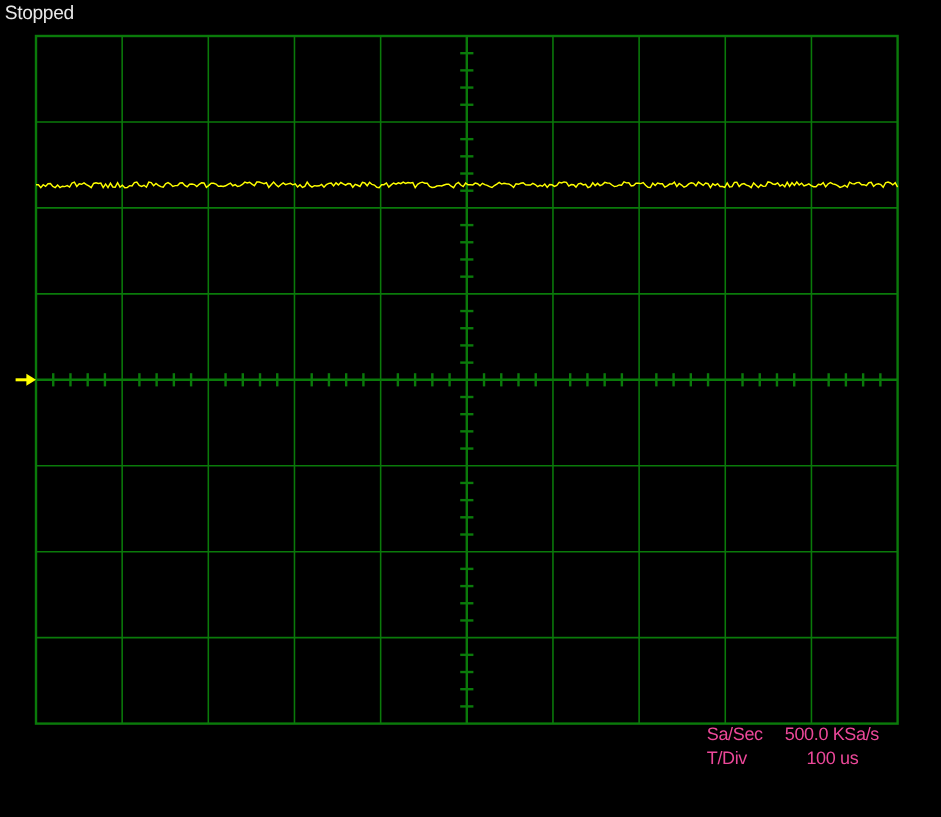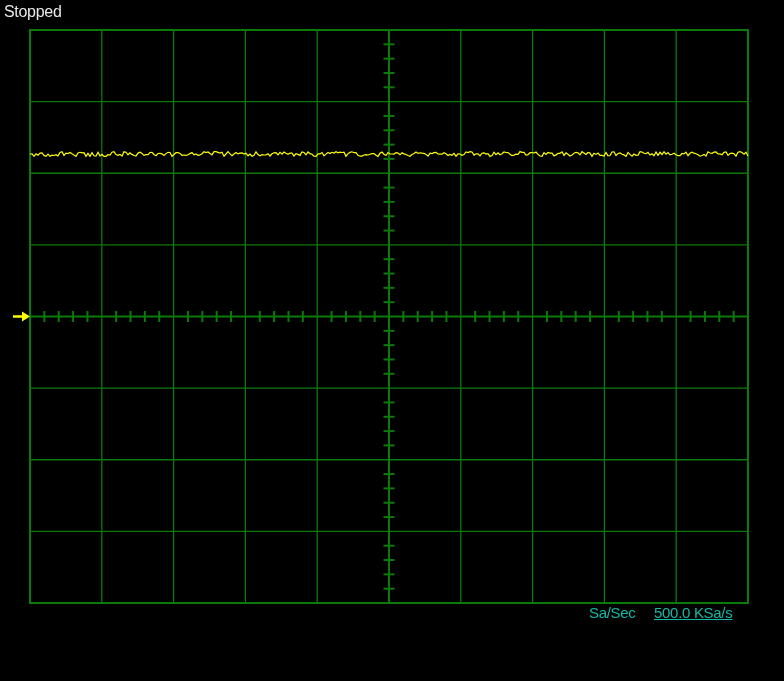--- a/index.html
+++ b/index.html
@@ -146,19 +146,22 @@
       </g>
     <g id="trace">
         <path d="M 30 154 L 32 153.9 L 34 156.4 L 36 153.9 L 38 155.3 L 40 153.1 L 42 152.9 L 44 155.4 L 46 156.3 L 48 154.2 L 50 156.3 L 52 155.2 L 54 155.5 L 56 154.7 L 58 155.9 L 60 152.5 L 62 151.8 L 64 155.4 L 66 153.2 L 68 153.6 L 70 152.4 L 72 153.8 L 74 154.9 L 76 156.4 L 78 152.9 L 80 152.3 L 82 152.9 L 84 152.6 L 86 156.4 L 88 153.3 L 90 156.3 L 92 152.7 L 94 155.8 L 96 156.0 L 98 152.3 L 100 155.9 L 102 154.4 L 104 156.4 L 106 156.3 L 108 154.7 L 110 155.0 L 112 152.2 L 114 151.7 L 116 154.5 L 118 155.3 L 120 154.4 L 122 156.0 L 124 151.8 L 126 152.2 L 128 154.8 L 130 152.9 L 132 154.4 L 134 155.5 L 136 156.0 L 138 153.1 L 140 152.2 L 142 153.4 L 144 155.4 L 146 154.7 L 148 154.6 L 150 152.5 L 152 152.3 L 154 154.5 L 156 155.7 L 158 153.5 L 160 153.3 L 162 153.8 L 164 155.5 L 166 153.6 L 168 152.3 L 170 152.5 L 172 156.2 L 174 154.5 L 176 152.7 L 178 152.7 L 180 153.4 L 182 155.3 L 184 155.0 L 186 155.4 L 188 154.8 L 190 153.6 L 192 152.6 L 194 154.8 L 196 153.9 L 198 155.4 L 200 154.9 L 202 153.7 L 204 151.8 L 206 152.5 L 208 151.9 L 210 153.4 L 212 154.8 L 214 151.7 L 216 151.7 L 218 152.4 L 220 153.1 L 222 152.3 L 224 156.2 L 226 154.0 L 228 151.7 L 230 153.9 L 232 155.7 L 234 154.0 L 236 152.4 L 238 153.9 L 240 153.2 L 242 152.8 L 244 154.0 L 246 153.2 L 248 155.8 L 250 154.0 L 252 156.2 L 254 155.3 L 256 151.8 L 258 154.5 L 260 155.9 L 262 154.7 L 264 155.0 L 266 154.8 L 268 153.7 L 270 156.0 L 272 153.8 L 274 152.8 L 276 152.6 L 278 154.9 L 280 152.4 L 282 154.1 L 284 152.1 L 286 153.3 L 288 154.3 L 290 153.0 L 292 153.1 L 294 156.0 L 296 153.6 L 298 154.4 L 300 155.4 L 302 151.9 L 304 152.5 L 306 154.8 L 308 152.0 L 310 153.7 L 312 154.2 L 314 156.1 L 316 156.4 L 318 153.9 L 320 153.9 L 322 152.5 L 324 155.9 L 326 154.1 L 328 152.5 L 330 153.5 L 332 152.3 L 334 153.1 L 336 151.8 L 338 152.8 L 340 152.1 L 342 152.5 L 344 152.2 L 346 156.3 L 348 153.6 L 350 152.4 L 352 151.8 L 354 152.7 L 356 152.7 L 358 155.3 L 360 156.2 L 362 156.1 L 364 155.0 L 366 154.7 L 368 155.0 L 370 154.2 L 372 153.6 L 374 153.5 L 376 155.2 L 378 156.4 L 380 153.3 L 382 152.0 L 384 154.2 L 386 155.5 L 388 152.5 L 390 154.0 L 392 154.0 L 394 154.1 L 396 152.6 L 398 153.1 L 400 154.8 L 402 152.8 L 404 153.9 L 406 154.5 L 408 155.5 L 410 156.2 L 412 154.6 L 414 153.4 L 416 152.0 L 418 153.4 L 420 152.8 L 422 153.1 L 424 153.3 L 426 154.4 L 428 156.2 L 430 153.1 L 432 153.6 L 434 152.7 L 436 152.3 L 438 154.0 L 440 154.1 L 442 154.2 L 444 152.8 L 446 153.8 L 448 155.5 L 450 154.4 L 452 155.2 L 454 153.4 L 456 156.2 L 458 153.8 L 460 154.0 L 462 155.3 L 464 154.5 L 466 152.0 L 468 152.5 L 470 151.6 L 472 152.0 L 474 155.1 L 476 153.8 L 478 153.9 L 480 155.9 L 482 153.2 L 484 152.8 L 486 154.1 L 488 153.6 L 490 156.4 L 492 155.6 L 494 152.3 L 496 154.7 L 498 152.8 L 500 154.7 L 502 153.8 L 504 152.0 L 506 152.5 L 508 152.6 L 510 154.2 L 512 155.5 L 514 155.1 L 516 154.1 L 518 154.4 L 520 151.6 L 522 152.4 L 524 152.3 L 526 155.0 L 528 154.6 L 530 152.7 L 532 152.7 L 534 153.0 L 536 152.1 L 538 154.4 L 540 156.0 L 542 156.3 L 544 152.6 L 546 154.5 L 548 152.5 L 550 153.1 L 552 153.1 L 554 155.9 L 556 154.9 L 558 153.4 L 560 153.3 L 562 151.8 L 564 155.4 L 566 152.9 L 568 154.2 L 570 156.0 L 572 155.1 L 574 153.3 L 576 152.3 L 578 152.8 L 580 154.9 L 582 151.7 L 584 153.0 L 586 154.5 L 588 152.5 L 590 153.1 L 592 156.3 L 594 153.2 L 596 154.4 L 598 153.0 L 600 155.4 L 602 155.4 L 604 156.1 L 606 152.4 L 608 155.8 L 610 155.5 L 612 152.0 L 614 151.8 L 616 155.5 L 618 153.5 L 620 153.0 L 622 154.3 L 624 154.9 L 626 156.4 L 628 152.4 L 630 154.4 L 632 156.2 L 634 154.0 L 636 155.3 L 638 155.1 L 640 151.6 L 642 152.0 L 644 153.3 L 646 153.7 L 648 152.4 L 650 155.0 L 652 153.8 L 654 155.7 L 656 151.9 L 658 155.4 L 660 152.3 L 662 154.5 L 664 151.7 L 666 154.2 L 668 152.6 L 670 154.9 L 672 154.2 L 674 153.2 L 676 154.7 L 678 155.6 L 680 155.6 L 682 153.5 L 684 153.9 L 686 152.2 L 688 155.7 L 690 153.3 L 692 152.2 L 694 153.2 L 696 153.7 L 698 154.7 L 700 156.2 L 702 155.5 L 704 154.4 L 706 156.0 L 708 151.8 L 710 153.0 L 712 153.3 L 714 152.2 L 716 152.0 L 718 154.0 L 720 153.9 L 722 154.7 L 724 152.3 L 726 152.0 L 728 155.4 L 730 153.6 L 732 153.2 L 734 153.8 L 736 156.1 L 738 152.3 L 740 151.7 L 742 152.5 L 744 154.1 L 746 152.3 L 748 156.0" fill="none" stroke="#ffff00" stroke-width="1.2"></path>
       </g>
     <g id="trigger">
         <line x1="13" y1="316.5" x2="26" y2="316.5" stroke="#ffff00" stroke-width="2.5"></line>
         <polygon points="30,316.5 22,311.5 22,321.5" fill="#ffff00"></polygon>
       </g>
   </svg>
 
-  <div class="readout" style="color: #14b8a6; text-decoration: underline;">
+  <div class="readout" style="color: #ec4899;">
     <div class="rrow">
       <span class="rlabel">Sa/Sec</span><span class="rvalue">500.0 KSa/s</span>
+    </div>
+    <div class="rrow">
+      <span class="rlabel">T/Div</span><span class="rvalue">100 us</span>
     </div>
   </div>
 
 </div>
 
 </body></html>

